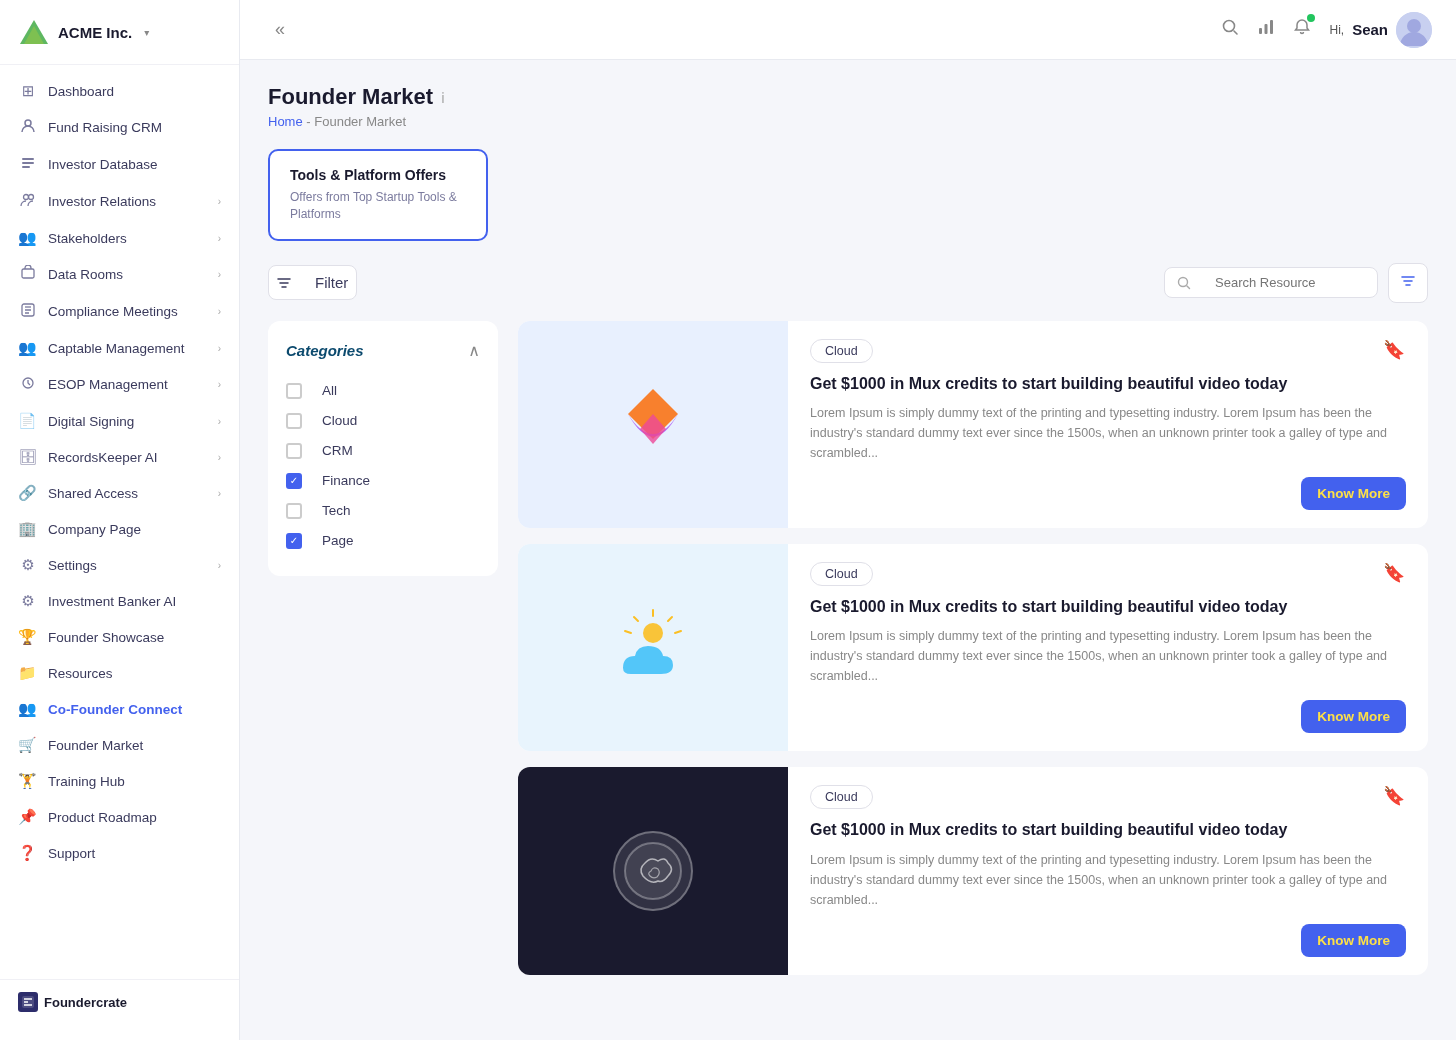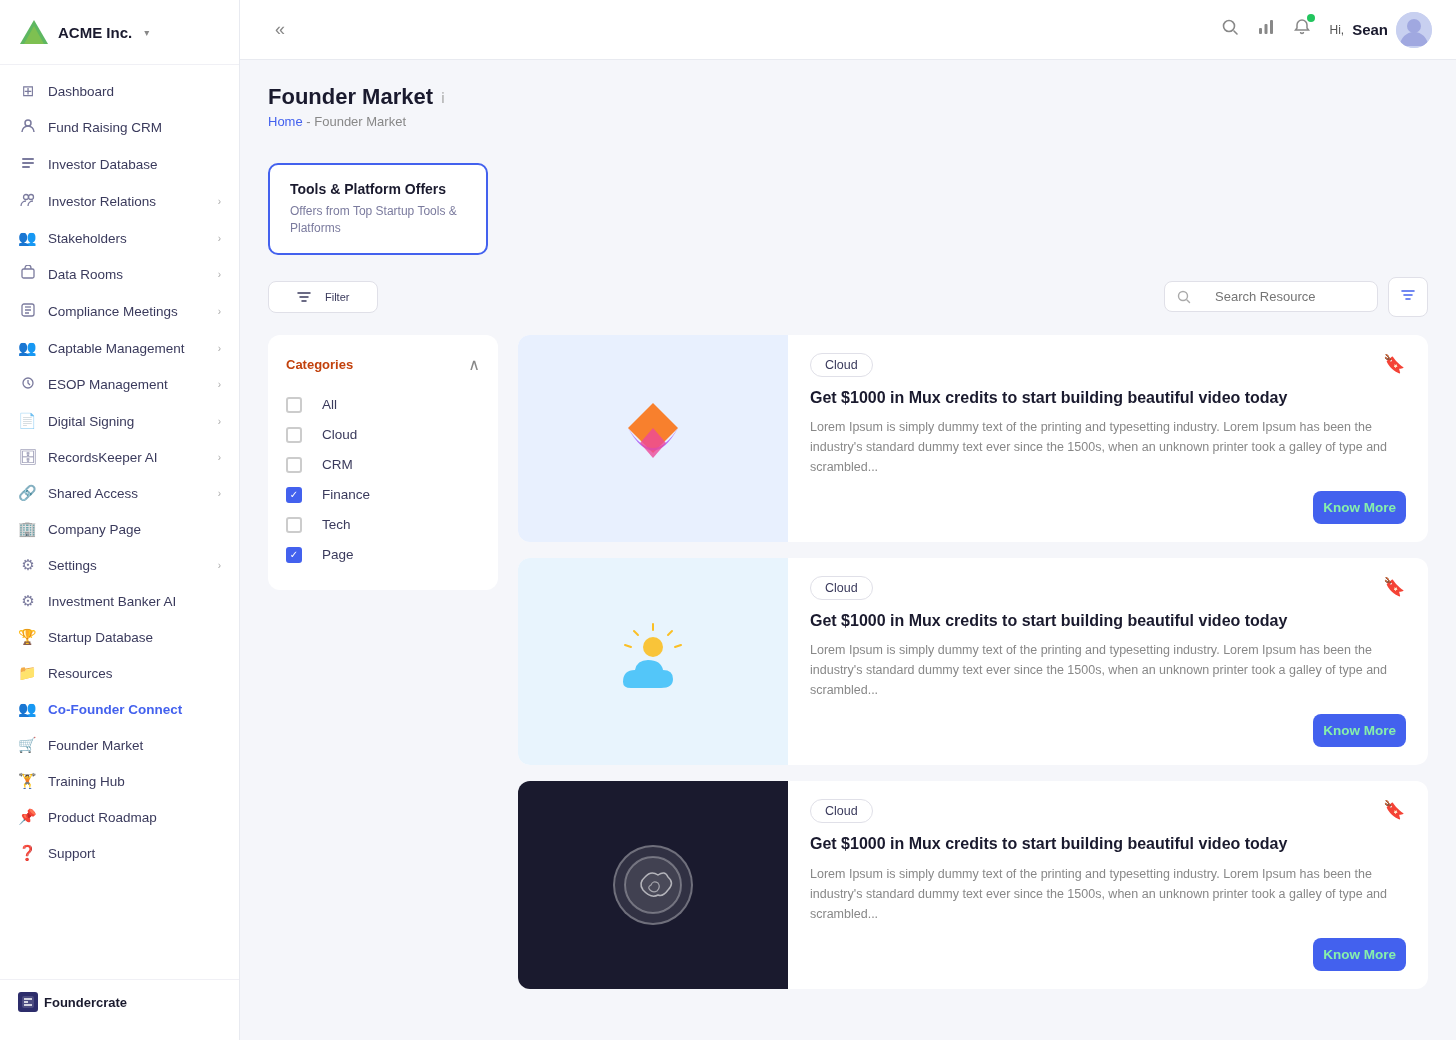--- a/index.html
+++ b/index.html
@@ -191,21 +191,21 @@
       color: #1a1a2e;
     }
     .page-info-icon {
       color: #aaa;
       font-size: 15px;
       cursor: pointer;
     }
     .breadcrumb {
       font-size: 13px;
       color: #888;
-      margin-bottom: 34px;
+      margin-bottom: 20px;
     }
     .breadcrumb a {
       color: #4361ee;
       text-decoration: none;
     }
 
     
     .tab-card {
       background: #fff;
       border: 2px solid #4361ee;
@@ -232,26 +232,26 @@
     
     .toolbar {
       display: flex;
       align-items: center;
       justify-content: space-between;
       margin-bottom: 18px;
     }
     .filter-btn {
       display: flex;
       align-items: center;
-      gap: 14px;
+      gap: 24px;
       background: #fff;
       border: 1px solid #e0e0e8;
       border-radius: 8px;
-      padding: 8px 28px;
-      font-size: 11px;
+      padding: 8px 8px;
+      font-size: 15px;
       color: #3a3a5c;
       cursor: pointer;
     }
     .toolbar-right {
       display: flex;
       align-items: center;
       gap: 10px;
     }
     .search-box {
       display: flex;
@@ -296,23 +296,24 @@
       padding: 20px 18px;
       height: fit-content;
     }
     .filter-header {
       display: flex;
       align-items: center;
       justify-content: space-between;
       margin-bottom: 16px;
     }
     .filter-title {
-      font-size: 13px;
+      font-size: 15px;
       font-weight: 700;
-      color: #c2410c;
+      color: #0c4a6e;
+      font-style: italic;
     }
     .filter-collapse {
       cursor: pointer;
       color: #888;
       font-size: 16px;
     }
     .category-item {
       display: flex;
       align-items: center;
       gap: 20px;
@@ -405,24 +406,24 @@
       line-height: 1.6;
       flex: 1;
     }
     .card-footer {
       margin-top: 14px;
       display: flex;
       justify-content: flex-end;
     }
     .know-more-btn {
       background: #4361ee;
-      color: #86efac;
+      color: #fde047;
       border: none;
       border-radius: 8px;
-      padding: 9px 10px;
+      padding: 9px 16px;
       font-size: 13.5px;
       font-weight: 600;
       cursor: pointer;
     }
     .cloud-icon-wrap {
       display: flex;
       flex-direction: column;
       align-items: center;
       gap: 6px;
       color: #38bdf8;
@@ -551,21 +552,21 @@
       <span class="nav-icon">⚙</span>
       <span class="nav-label">Settings</span>
       <span class="chevron">›</span>
     </div>
     <div class="nav-item">
       <span class="nav-icon">⚙</span>
       <span class="nav-label">Investment Banker AI</span>
     </div>
     <div class="nav-item">
       <span class="nav-icon">🏆</span>
-      <span class="nav-label">Startup Database</span>
+      <span class="nav-label">Founder Showcase</span>
     </div>
     <div class="nav-item">
       <span class="nav-icon">📁</span>
       <span class="nav-label">Resources</span>
     </div>
     <div class="nav-item cofounder">
       <span class="nav-icon">👥</span>
       <span class="nav-label">Co-Founder Connect</span>
     </div>
     <div class="nav-item">

